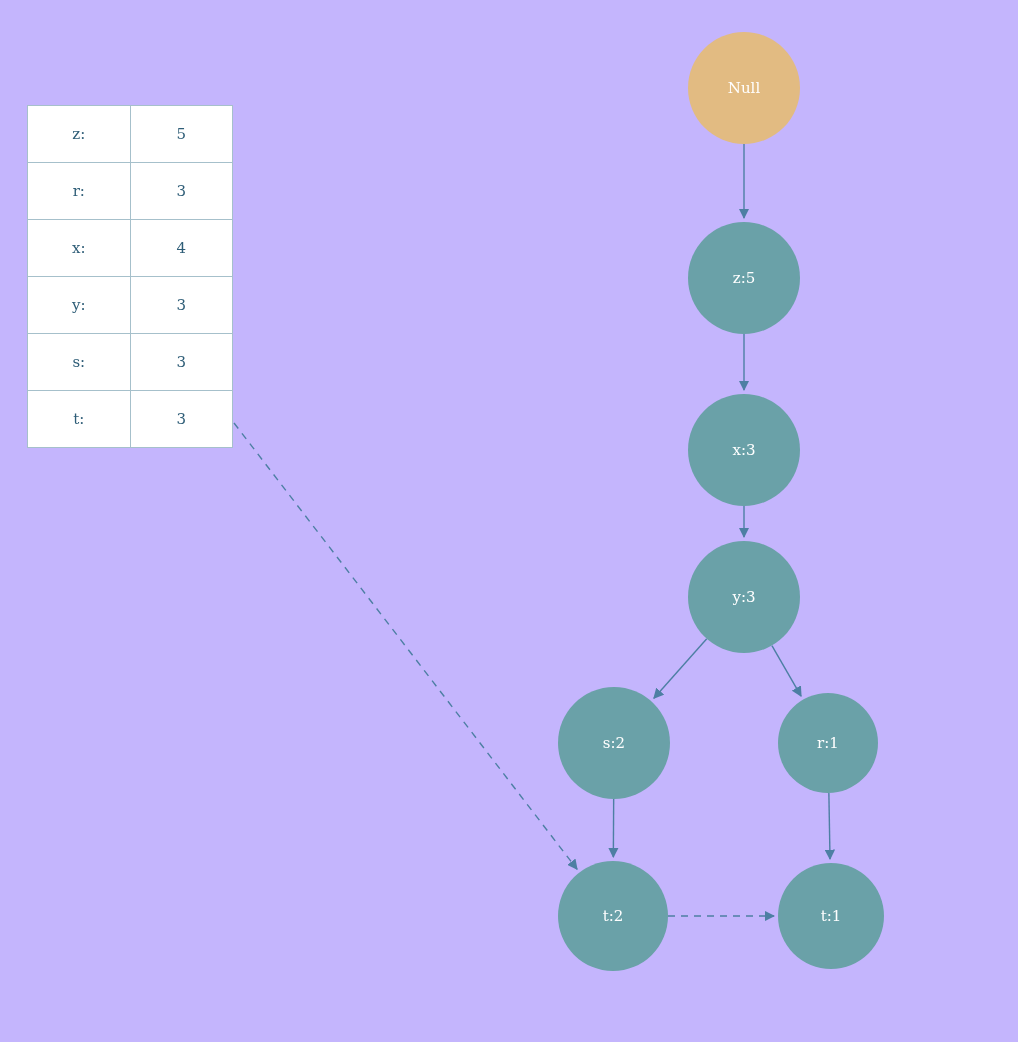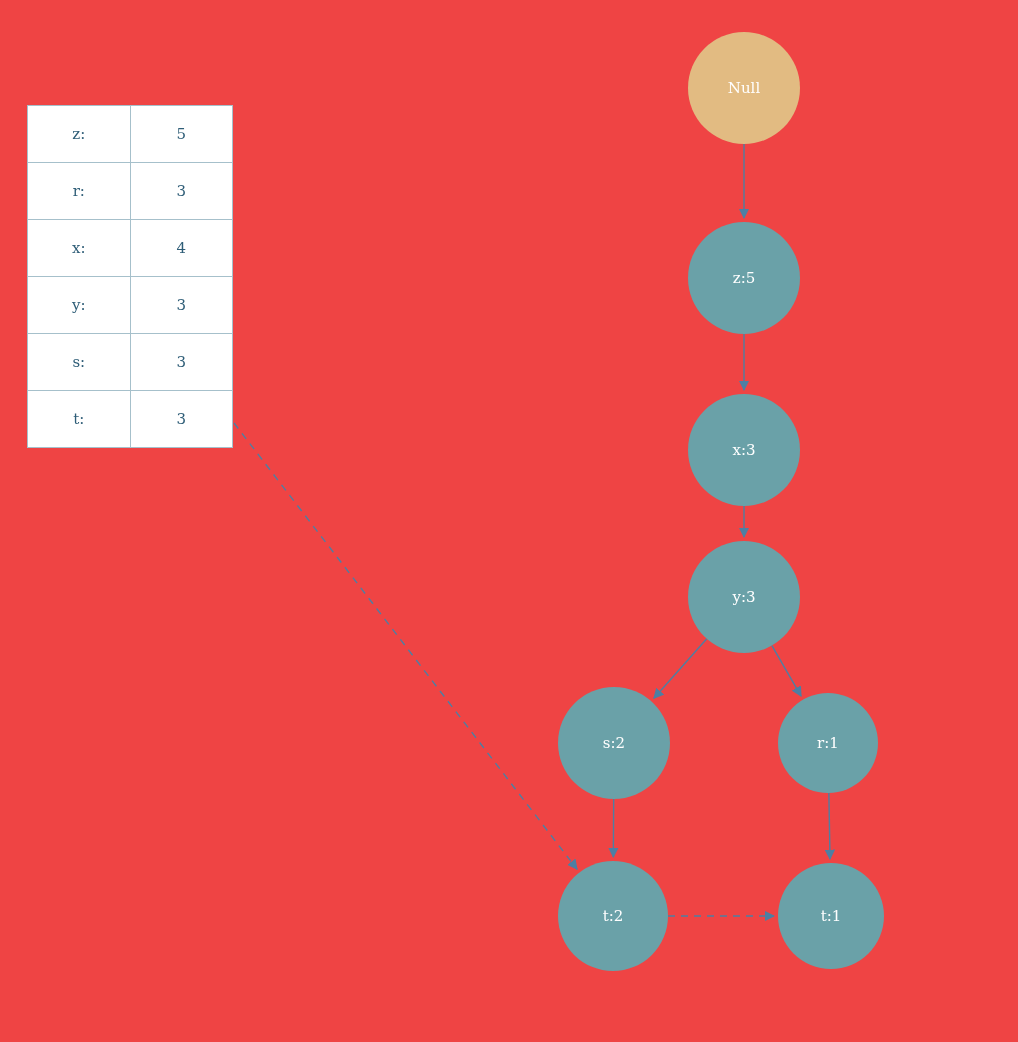--- a/index.html
+++ b/index.html
@@ -5,21 +5,21 @@
   html, body {
     margin: 0;
     padding: 0;
     background: #ffffff;
     font-family: "DejaVu Serif", "Liberation Serif", serif;
   }
   .canvas {
     position: relative;
     width: 1018px;
     height: 1042px;
-    background: #ef4444;
+    background: #c4b5fd;
     overflow: hidden;
   }
   .diagram-svg {
     position: absolute;
     left: 0;
     top: 0;
     width: 1018px;
     height: 1042px;
   }
   .var-table {

